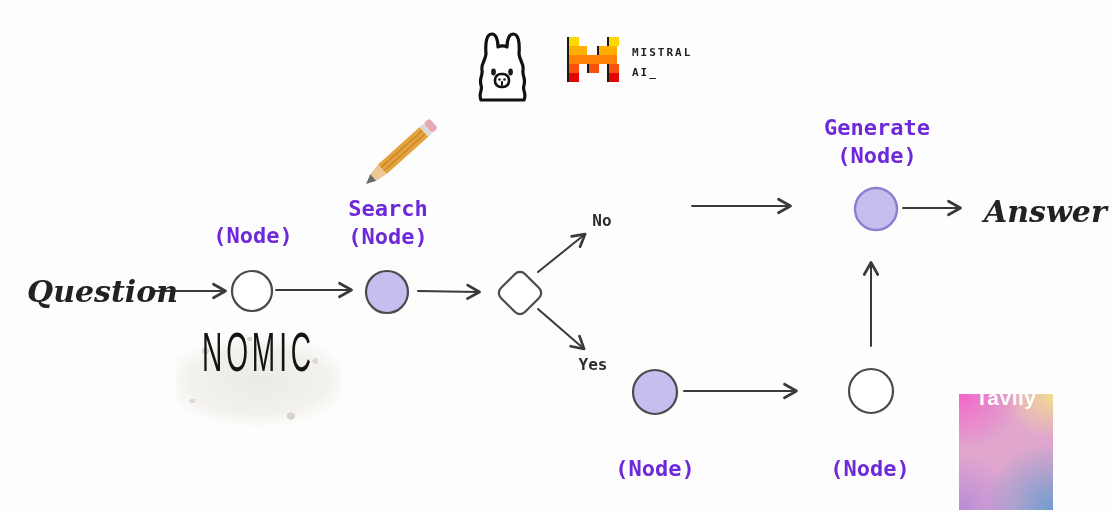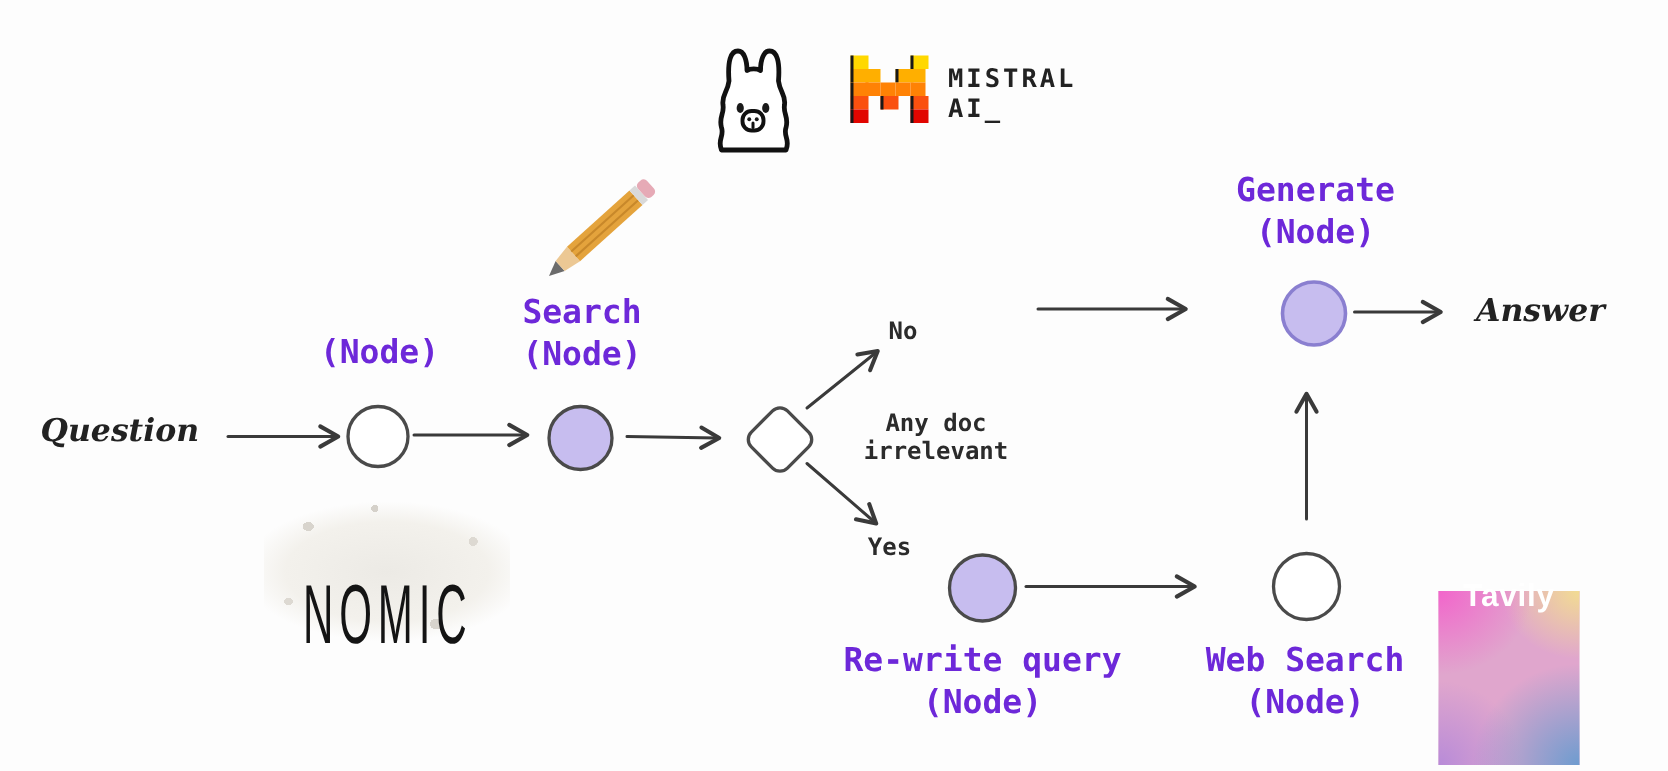--- a/index.html
+++ b/index.html
@@ -13,30 +13,30 @@
     font-size:22px;font-weight:600;color:#6d28d9;
     transform:translateX(-50%);white-space:nowrap;text-align:center;
   }
   .small-label{
     font-family:"DejaVu Sans Mono", monospace;
     font-size:16px;font-weight:600;color:#2b2b2b;
     transform:translateX(-50%);white-space:nowrap;text-align:center;line-height:19px;
   }
   .hand{
     font-family:"DejaVu Serif", serif;font-style:italic;font-weight:600;
-    font-size:21px;color:#222;white-space:nowrap;
+    font-size:30px;color:#222;white-space:nowrap;
   }
   .mistral-wordmark{
     font-family:"DejaVu Sans Mono", monospace;font-weight:bold;
-    font-size:17px;letter-spacing:2px;color:#222;line-height:20px;
+    font-size:11px;letter-spacing:2px;color:#222;line-height:20px;
   }
   #mistral-m{display:grid;grid-template-columns:repeat(5,10px);grid-template-rows:repeat(5,9px);}
   #mistral-m .cell{width:10px;height:9px;}
   .nomic-box{
-    width:164px;height:100px;display:flex;align-items:flex-end;justify-content:center;
+    width:164px;height:100px;display:flex;align-items:flex-start;justify-content:center;
     background:
       radial-gradient(6px 5px at 18% 20%, #d8d4cd 60%, transparent 61%),
       radial-gradient(5px 5px at 85% 30%, #ddd9d2 60%, transparent 61%),
       radial-gradient(7px 6px at 70% 85%, #d8d4cd 60%, transparent 61%),
       radial-gradient(5px 4px at 10% 70%, #ddd9d2 60%, transparent 61%),
       radial-gradient(4px 4px at 45% 8%, #d5d1ca 60%, transparent 61%),
       radial-gradient(ellipse 75% 60% at 50% 50%, #eceae5 0%, #f3f1ec 55%, rgba(243,241,236,0) 78%);
   }
   .nomic-text{
     font-family:"Liberation Sans", sans-serif;font-weight:500;font-size:36px;
@@ -128,33 +128,27 @@
   <div class="abs hand" style="left:984px;top:194px">Answer</div>
 
   <div class="abs node-label" style="left:253px;top:223px">(Node)</div>
 
   <div class="abs node-label" style="left:388px;top:196px">Search</div>
   <div class="abs node-label" style="left:388px;top:224px">(Node)</div>
 
   <div class="abs node-label" style="left:877px;top:115px">Generate</div>
   <div class="abs node-label" style="left:877px;top:143px">(Node)</div>
 
-  <div class="abs node-label" style="left:655px;top:428px">Re-write query</div>
   <div class="abs node-label" style="left:655px;top:456px">(Node)</div>
 
-  <div class="abs node-label" style="left:870px;top:428px">Web Search</div>
   <div class="abs node-label" style="left:870px;top:456px">(Node)</div>
 
   <div class="abs small-label" style="left:602px;top:211px">No</div>
   <div class="abs small-label" style="left:593px;top:355px">Yes</div>
 
-  <div class="abs small-label" style="left:624px;top:272px">
-    <div>Any doc</div>
-    <div>irrelevant</div>
-  </div>
 
   <div class="abs" id="mistral-m" style="left:567px;top:37px">
       <div class="cell" style="background: rgb(255, 216, 0); border-left: 2px solid rgb(24, 24, 24);"></div>
       <div class="cell"></div>
       <div class="cell"></div>
       <div class="cell"></div>
       <div class="cell" style="background: rgb(255, 216, 0); border-left: 2px solid rgb(24, 24, 24);"></div>
       <div class="cell" style="background: rgb(255, 175, 0); border-left: 2px solid rgb(24, 24, 24);"></div>
       <div class="cell" style="background: rgb(255, 175, 0);"></div>
       <div class="cell"></div>

